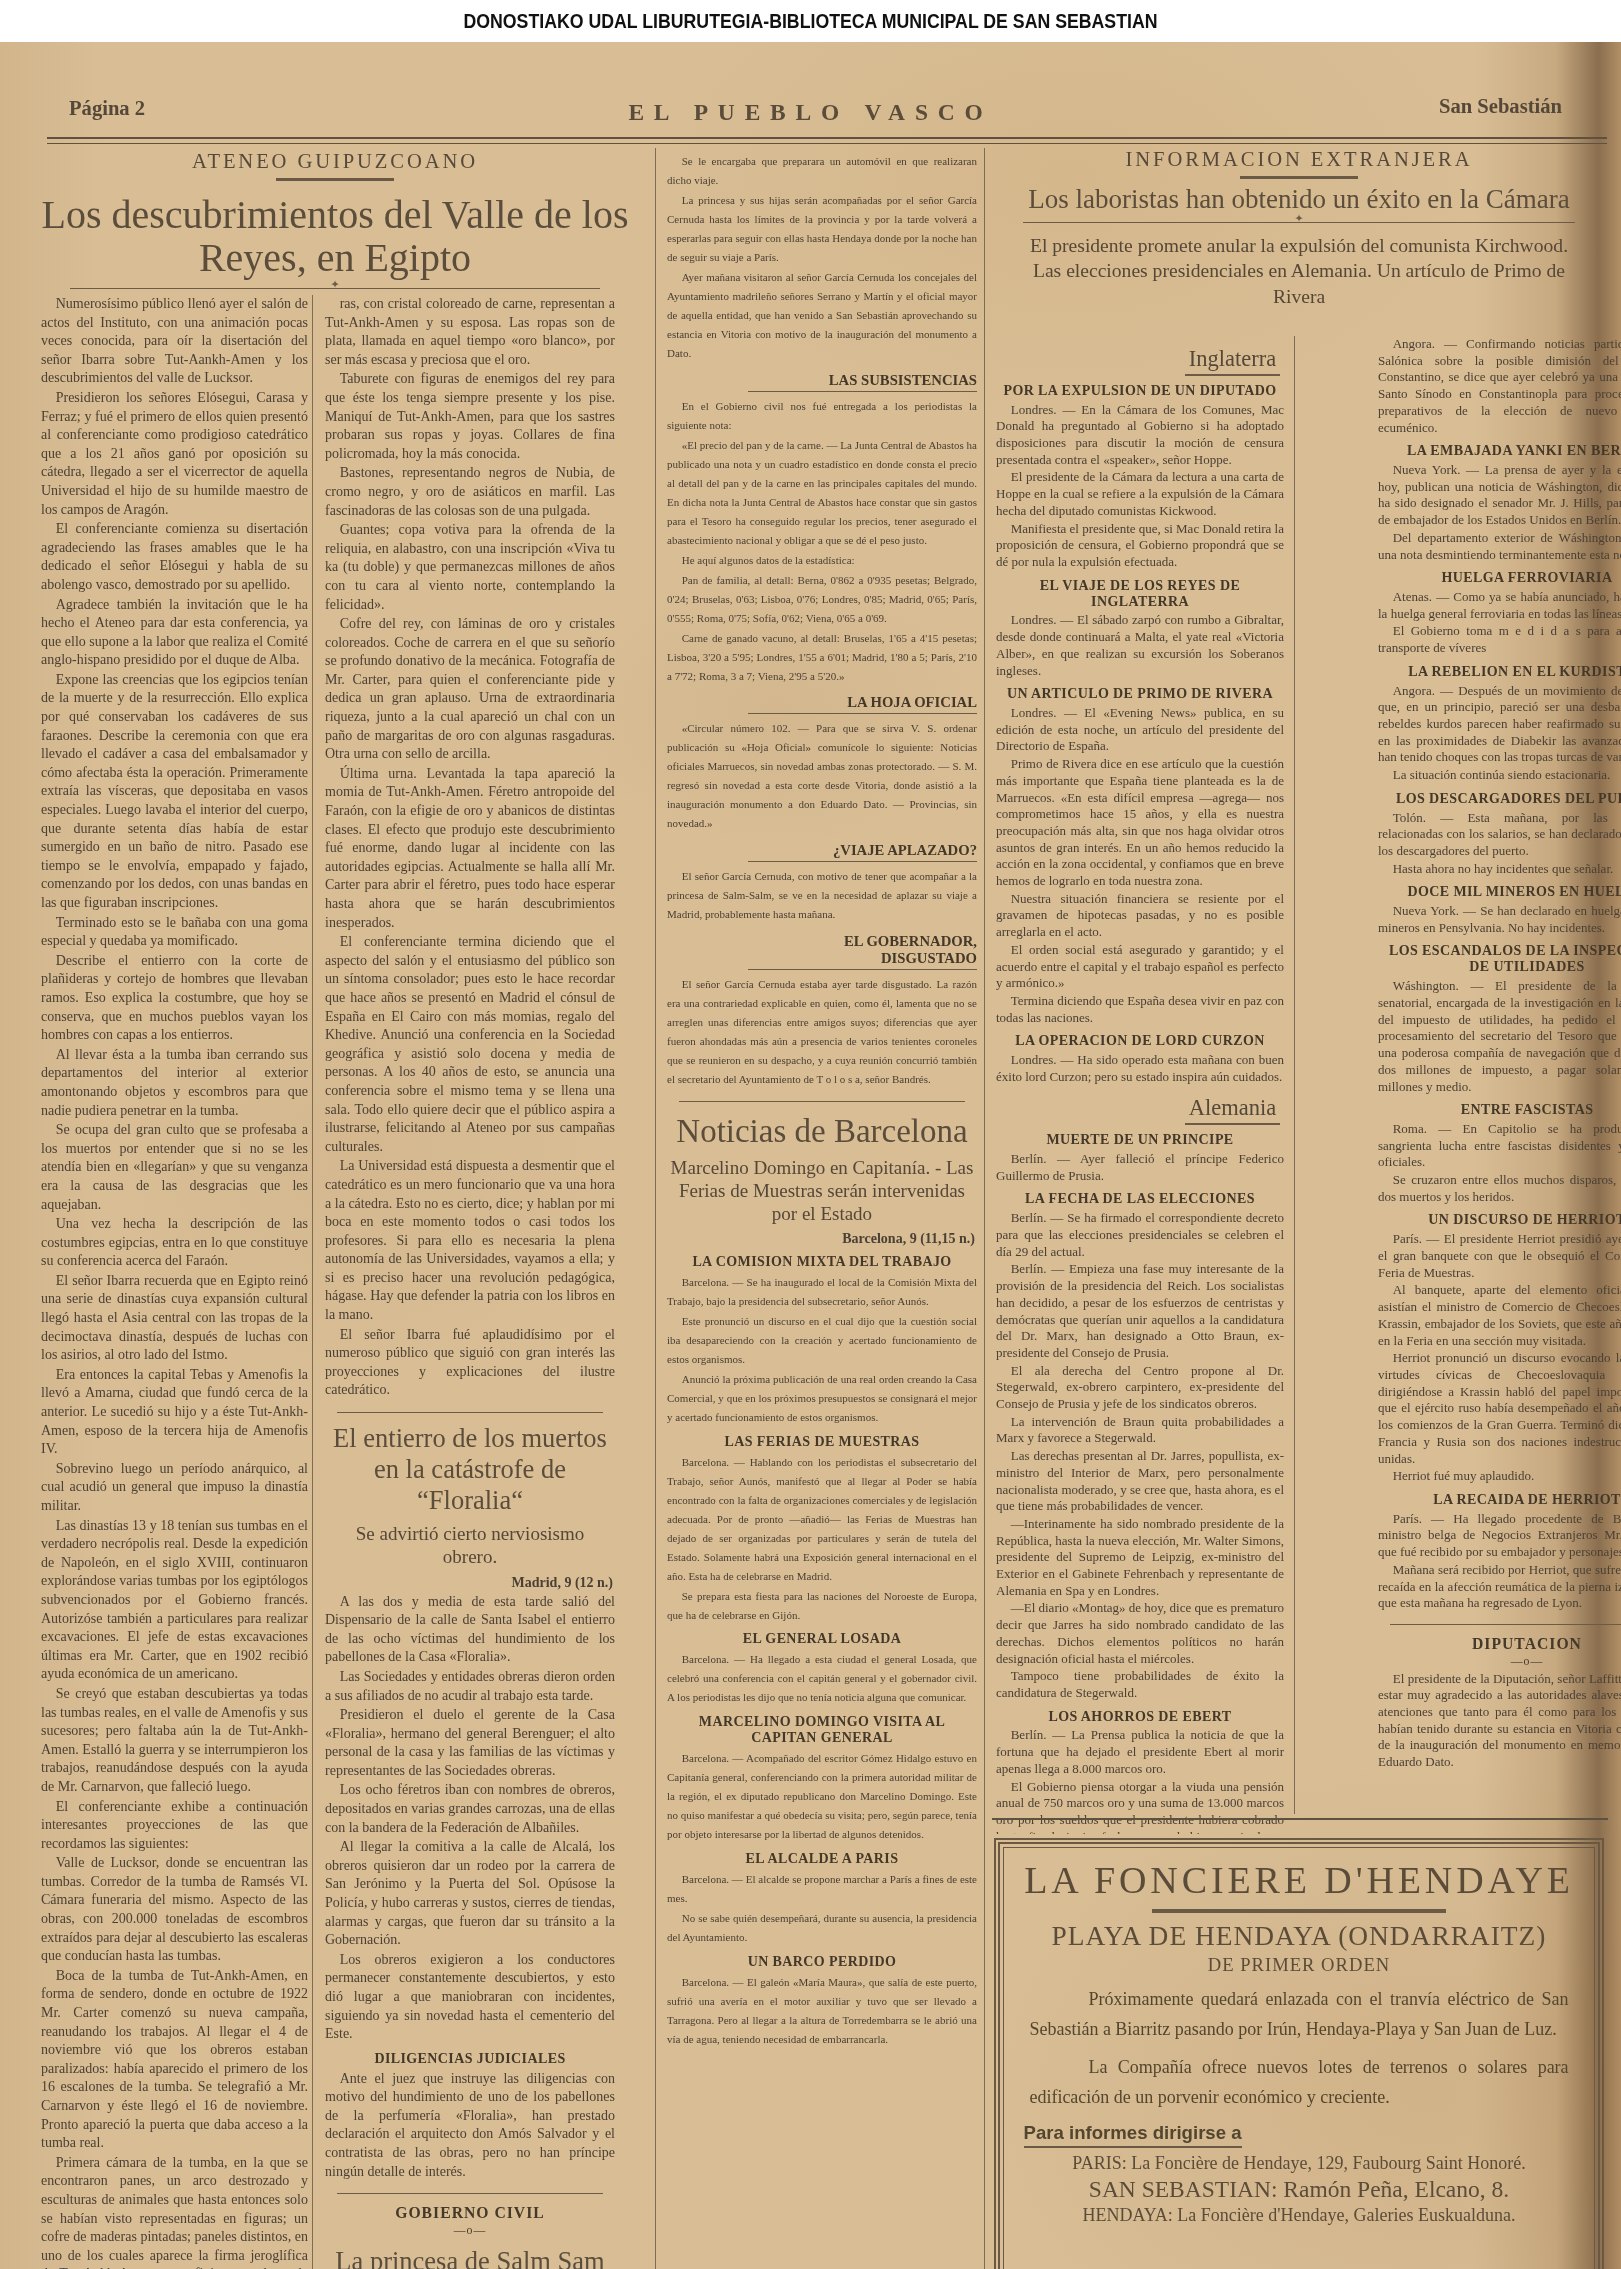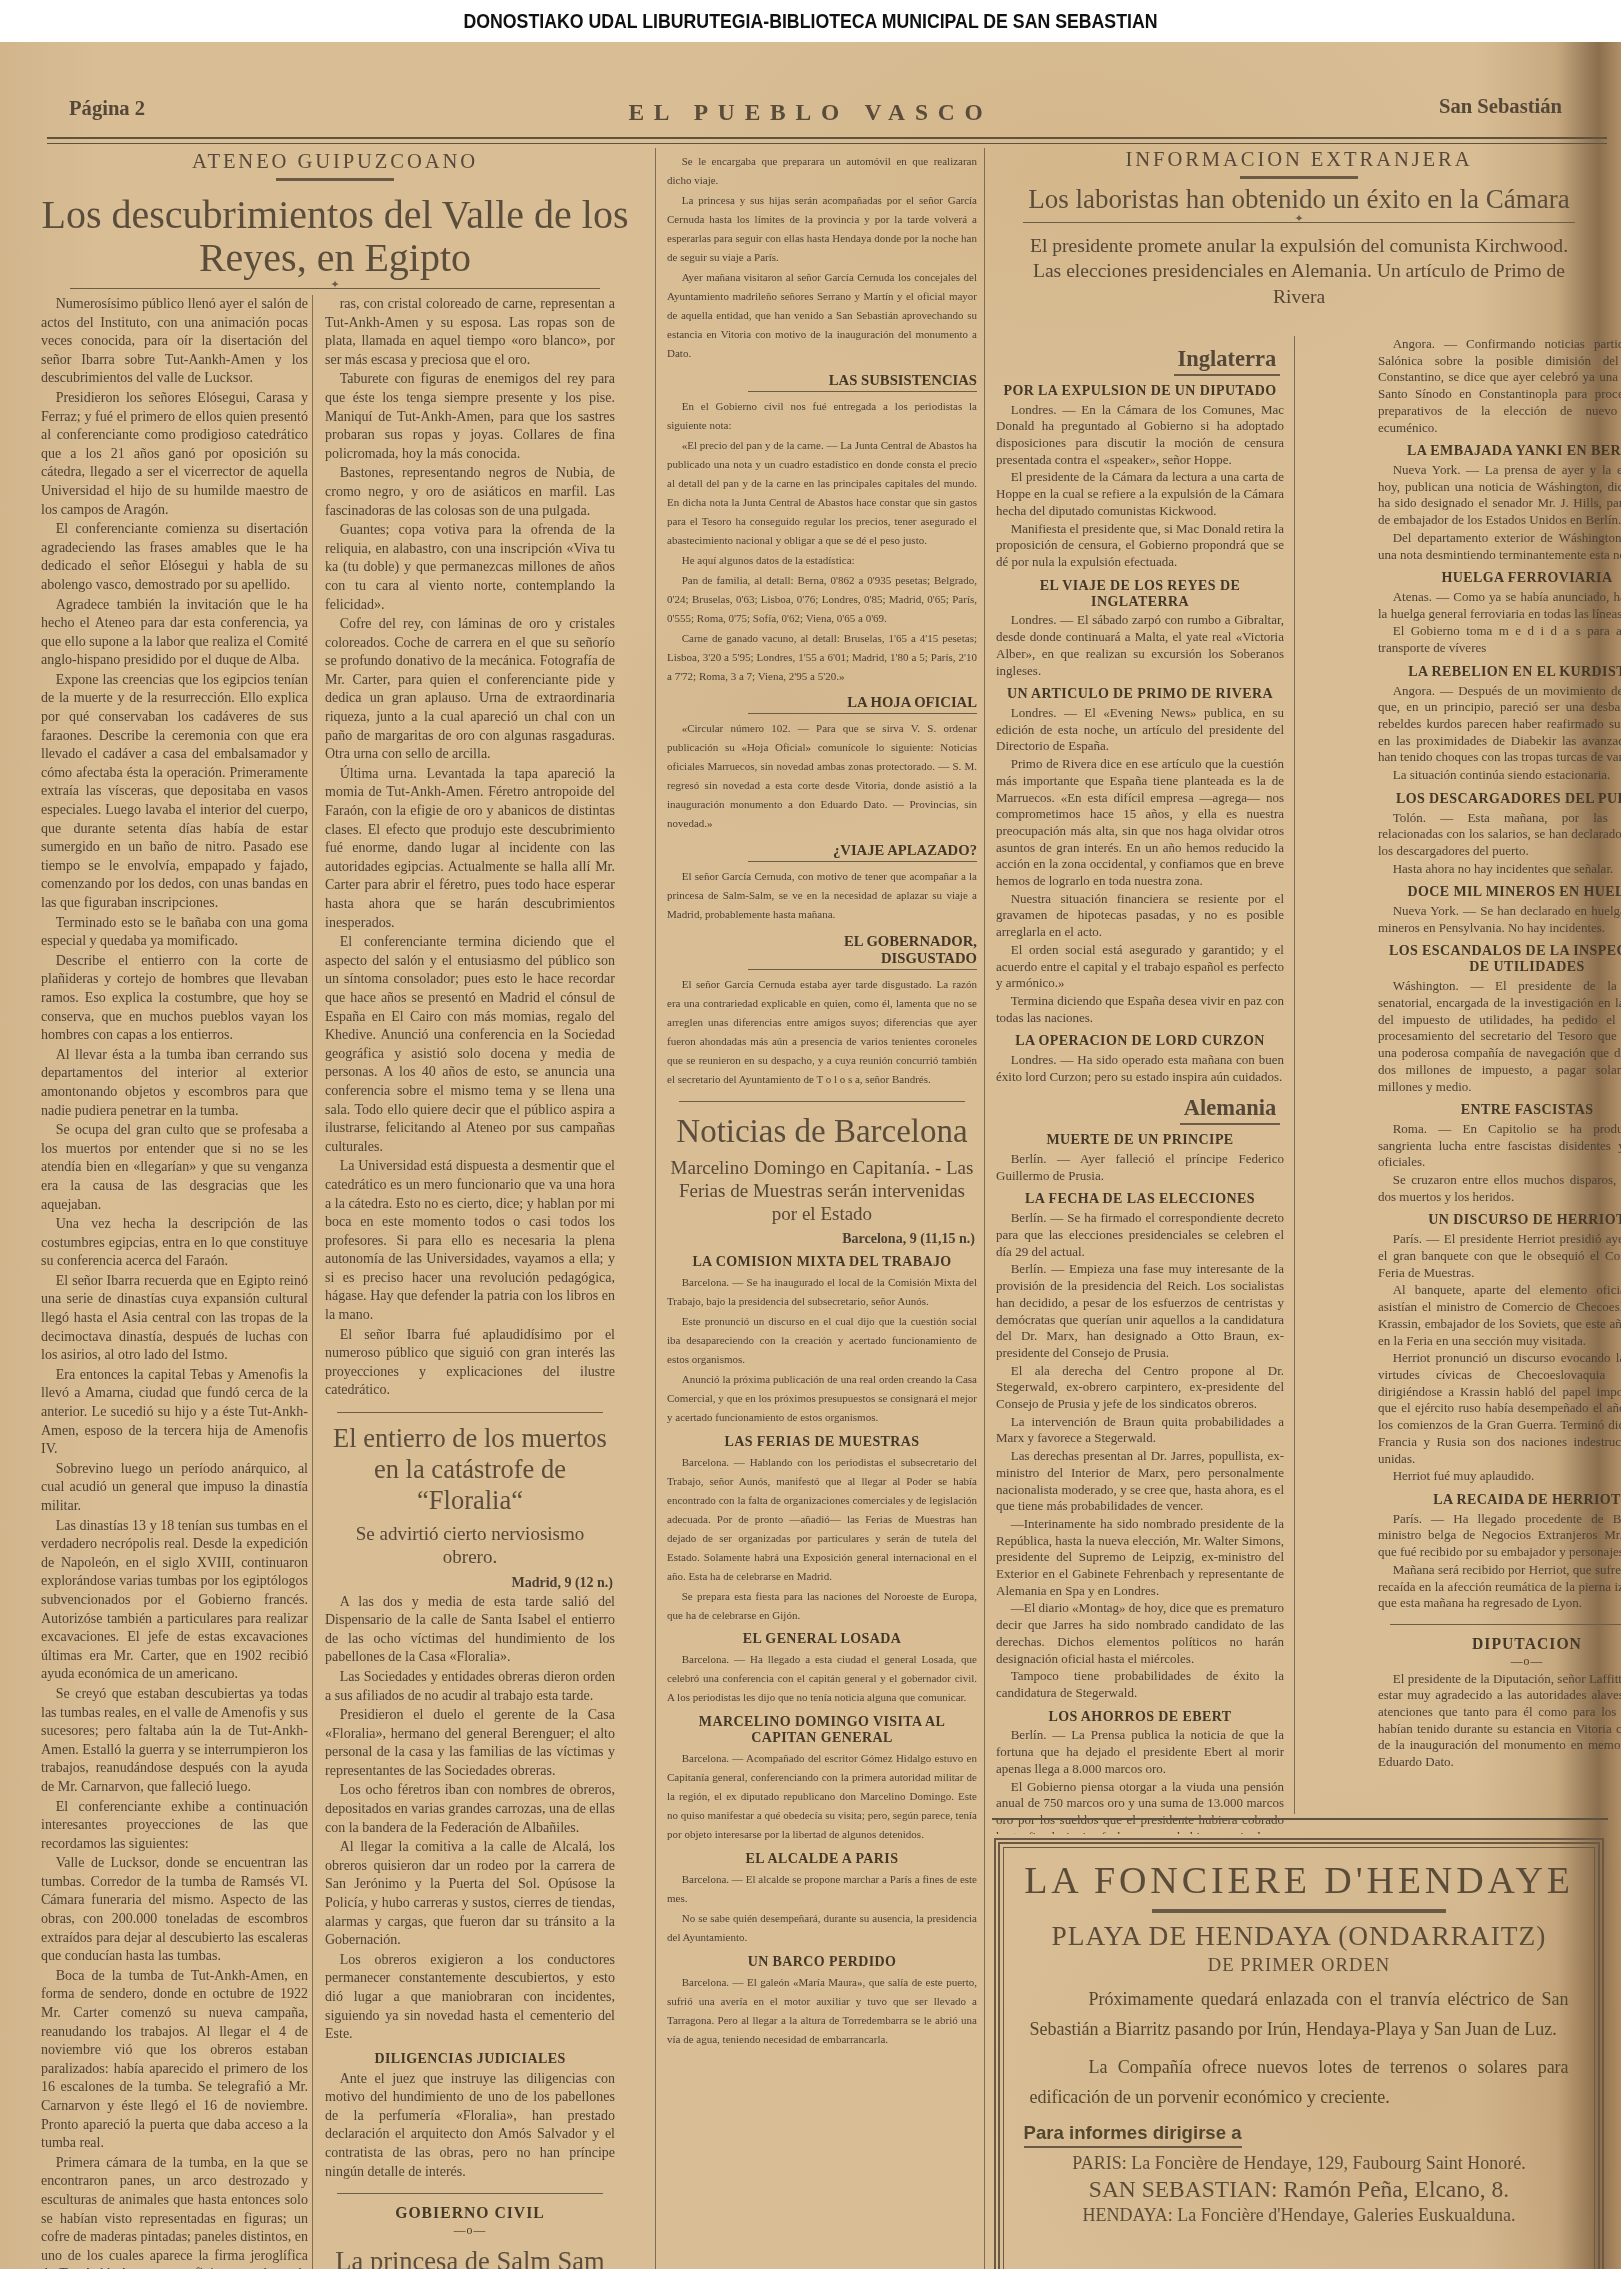--- a/index.html
+++ b/index.html
@@ -48,21 +48,21 @@
   .vr3{left:984px;top:106px;height:2121px;}
   .vr4{left:1294px;top:294px;height:1478px;}
   
   .bp{font-size:14px;line-height:18.6px;text-align:justify;text-indent:14.7px;margin:0 0 1px;}
   .c3 .bp{font-size:11px;line-height:19px;}
   .c4 .bp,.c5 .bp{font-size:13px;line-height:16.7px;}
   .sh{text-align:center;font-weight:bold;font-size:14px;letter-spacing:0.4px;margin:6.9px 0 2.9px;color:#443828;}
   .sh-r{text-align:right;font-weight:bold;font-size:14.7px;margin:8.8px 0 4.9px;padding-bottom:2px;
         border-bottom:1.2px solid #6b5b47;margin-left:26%;color:#443828;}
   .country{font-size:22.5px;color:#564838;width:fit-content;margin:9.8px 3.9px 6.9px auto;
-           padding:0 3.9px 2px;border-bottom:2px solid #6b5b47;font-weight:bold;}
+           padding:0 3.9px 2px;border-bottom:2px solid #6b5b47;}
   .kick{text-align:center;font-weight:bold;font-size:15.7px;letter-spacing:1px;margin:9.8px 0 0;color:#453929;}
   .kick::after{content:"—o—";display:block;font-weight:normal;font-size:11.8px;margin:1px 0 2px;}
   .hd2{text-align:center;font-size:26.5px;line-height:1.18;margin:7.8px 0 5.9px;color:#5b4d3b;font-weight:normal;}
   .hdx{text-align:center;font-size:33px;line-height:1.1;margin:11.8px 0 5.9px;color:#5b4d3b;}
   .subt{text-align:center;font-size:19px;line-height:1.22;margin:3.9px 2px 5.9px;color:#554737;}
   .dateline{text-align:right;font-weight:bold;font-size:14px;margin:2px 2px 2px 0;}
   .orn-div{margin:11.8px 11.8px 9.8px;border-top:1.5px solid #6b5b47;}
   
   .sep-ad{position:absolute;top:1776px;left:992px;width:616px;border-top:2px solid #5f5140;}
   .adbox{position:absolute;top:1796px;left:994px;width:610px;height:443px;box-sizing:border-box;

